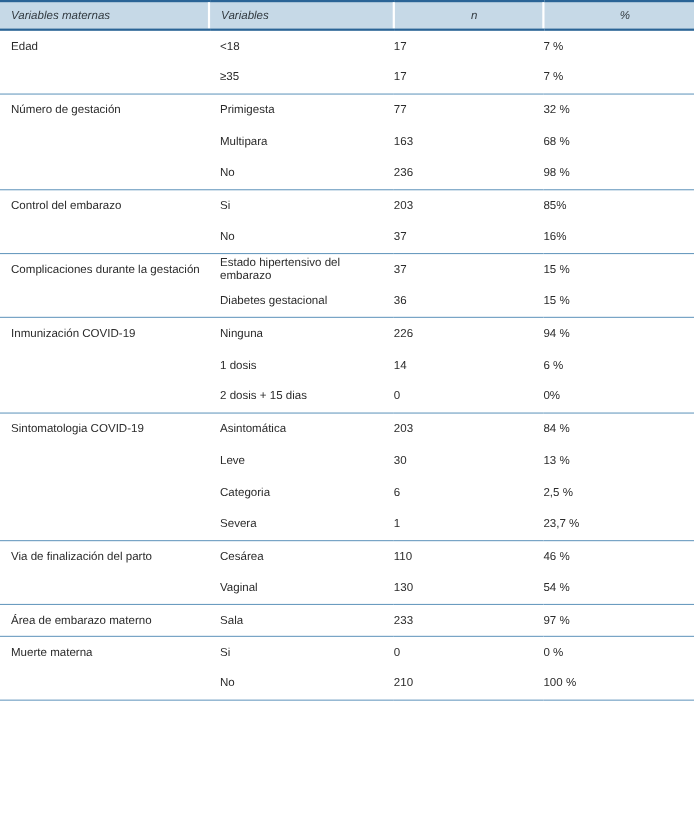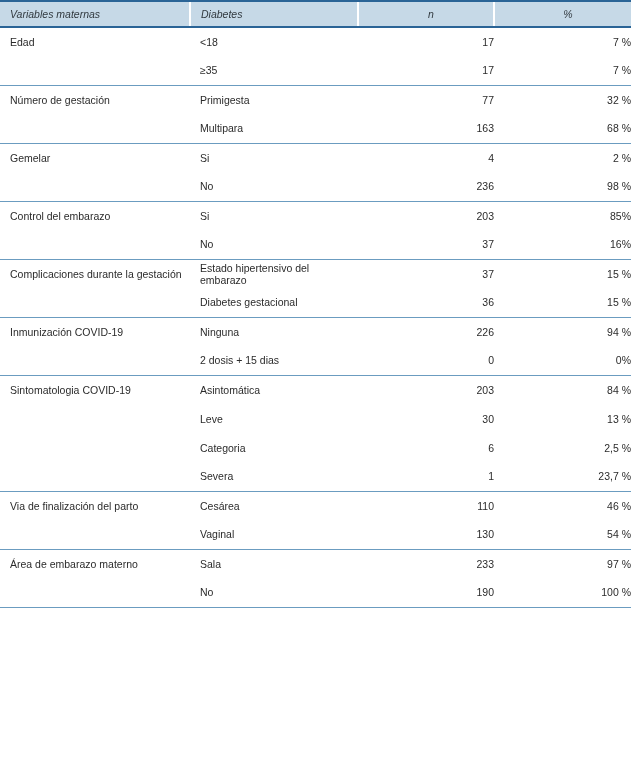--- a/index.html
+++ b/index.html
@@ -63,21 +63,21 @@
   tbody td {
     height: 29px;
     padding: 0 0 0 10px;
     vertical-align: middle;
     font-size: 10.5px;
     color: #2b2b2b;
     box-sizing: border-box;
     border: 0;
   }
   tbody td.align-center {
-    text-align: right;
+    text-align: left;
     padding-left: 0;
   }
 
   
   tbody tr.group-start > td {
     border-top: 1.5px solid #6b9cc0;
   }
 
   
   tbody tr.table-end > td {
@@ -94,21 +94,21 @@
   <table class="data-table">
     <colgroup>
       <col class="c-var">
       <col class="c-cat">
       <col class="c-n">
       <col class="c-pct">
     </colgroup>
     <thead>
       <tr class="header-row">
         <th class="align-left">Variables maternas</th>
-        <th class="align-left th-sep">Diabetes</th>
+        <th class="align-left th-sep">Variables</th>
         <th class="align-center th-sep">n</th>
         <th class="align-center th-sep">%</th>
       </tr>
     </thead>
     <tbody id="table-body">
         <tr class="group-start">
           <td class="var-cell">Edad</td>
           <td>&lt;18</td>
           <td class="align-center">17</td>
           <td class="align-center">7 %</td>
@@ -124,26 +124,20 @@
           <td>Primigesta</td>
           <td class="align-center">77</td>
           <td class="align-center">32 %</td>
         </tr>
         <tr>
           <td class="var-cell blank-cell"></td>
           <td>Multipara</td>
           <td class="align-center">163</td>
           <td class="align-center">68 %</td>
         </tr>
-        <tr class="group-start">
-          <td class="var-cell">Gemelar</td>
-          <td>Si</td>
-          <td class="align-center">4</td>
-          <td class="align-center">2 %</td>
-        </tr>
         <tr>
           <td class="var-cell blank-cell"></td>
           <td>No</td>
           <td class="align-center">236</td>
           <td class="align-center">98 %</td>
         </tr>
         <tr class="group-start">
           <td class="var-cell">Control del embarazo</td>
           <td>Si</td>
           <td class="align-center">203</td>
@@ -168,20 +162,26 @@
           <td class="align-center">15 %</td>
         </tr>
         <tr class="group-start">
           <td class="var-cell">Inmunización COVID-19</td>
           <td>Ninguna</td>
           <td class="align-center">226</td>
           <td class="align-center">94 %</td>
         </tr>
         <tr>
           <td class="var-cell blank-cell"></td>
+          <td>1 dosis</td>
+          <td class="align-center">14</td>
+          <td class="align-center">6 %</td>
+        </tr>
+        <tr>
+          <td class="var-cell blank-cell"></td>
           <td>2 dosis + 15 dias</td>
           <td class="align-center">0</td>
           <td class="align-center">0%</td>
         </tr>
         <tr class="group-start">
           <td class="var-cell">Sintomatologia COVID-19</td>
           <td>Asintomática</td>
           <td class="align-center">203</td>
           <td class="align-center">84 %</td>
         </tr>
@@ -214,21 +214,27 @@
           <td>Vaginal</td>
           <td class="align-center">130</td>
           <td class="align-center">54 %</td>
         </tr>
         <tr class="group-start">
           <td class="var-cell">Área de embarazo materno</td>
           <td>Sala</td>
           <td class="align-center">233</td>
           <td class="align-center">97 %</td>
         </tr>
+        <tr class="group-start">
+          <td class="var-cell">Muerte materna</td>
+          <td>Si</td>
+          <td class="align-center">0</td>
+          <td class="align-center">0 %</td>
+        </tr>
         <tr class="table-end">
           <td class="var-cell blank-cell"></td>
           <td>No</td>
-          <td class="align-center">190</td>
+          <td class="align-center">210</td>
           <td class="align-center">100 %</td>
         </tr>
       </tbody>
   </table>
 </div>
 
 </body></html>

